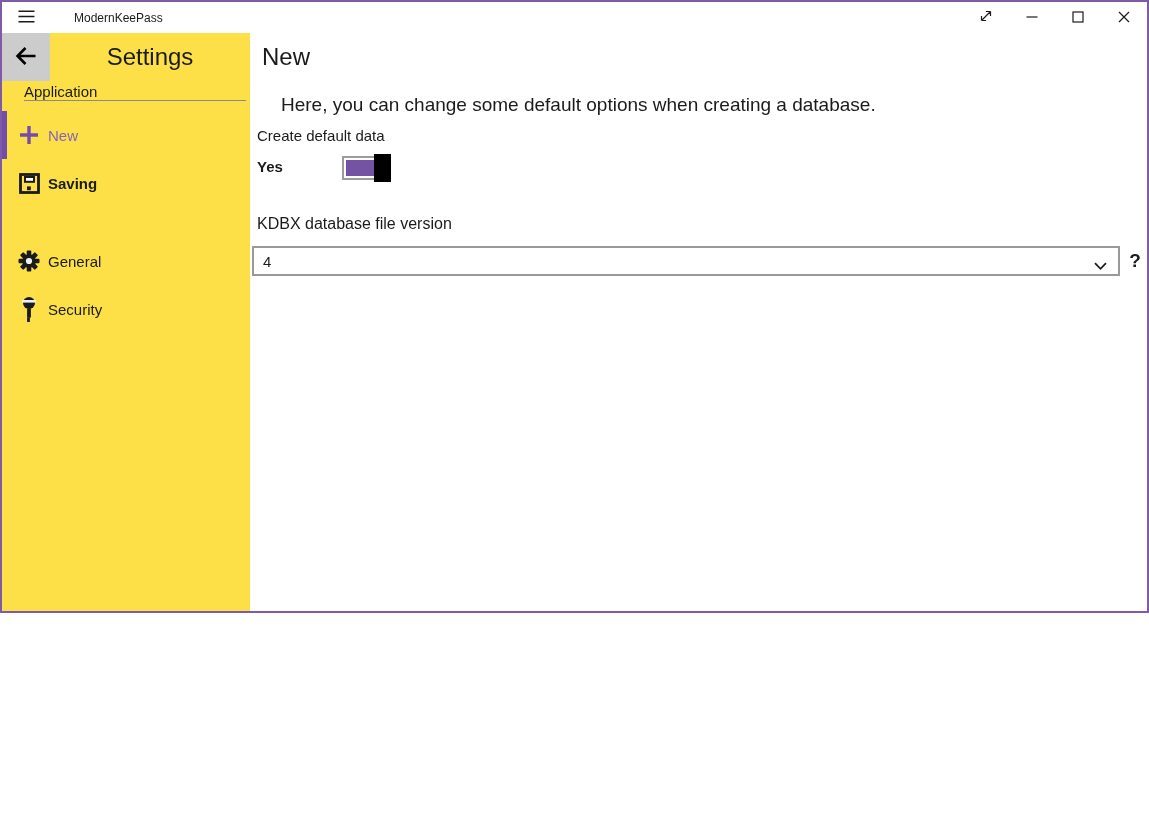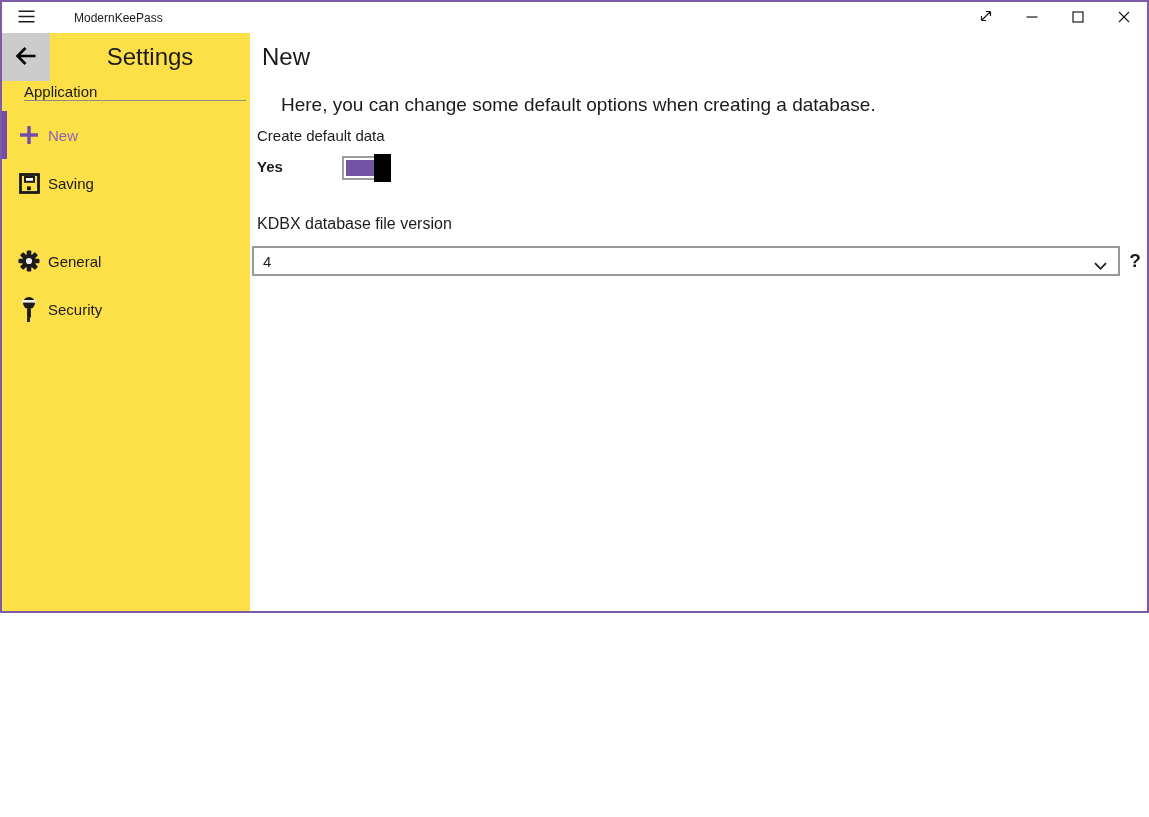--- a/index.html
+++ b/index.html
@@ -23,21 +23,21 @@
   .sidebar { flex:0 0 248px; width:248px; background:#fde047; position:relative; }
   .back-btn { position:absolute; left:0; top:0; width:48px; height:48px; background:#cccccc;
               border:none; display:flex; align-items:center; justify-content:center; cursor:pointer; }
   .settings-title { position:absolute; left:48px; right:0; top:0; height:48px;
                     display:flex; align-items:center; justify-content:center; font-size:24px; font-weight:400; }
   .section-header { position:absolute; left:22px; width:222px; font-size:15px;
                     border-bottom:1px solid #8a8a8a; }
   .sh-app { top:50px; }
   .sh-db  { top:178px; }
   .nav-item { position:absolute; left:0; width:248px; height:48px; display:flex; align-items:center; cursor:pointer; }
-  .nav-new { top:78px; } .nav-saving { top:126px; } .nav-general { top:204px; } .nav-security { top:252px; }
+  .nav-new { top:78px; } .nav-saving { top:126px;font-weight:bold; } .nav-general { top:204px; } .nav-security { top:252px; }
   .accent-bar { position:absolute; left:0; top:0; bottom:0; width:5px; background:#744da9; }
   .nav-icon { width:26px; margin-left:14px; display:flex; align-items:center; justify-content:center; }
   .nav-label { margin-left:6px; font-size:15px; }
   .nav-item.selected .nav-label { color:#8764b8; }
 
   
   .main { flex:1; position:relative; background:#fff; }
   .page-title { position:absolute; left:12px; top:10px; font-size:24px; font-weight:400; }
   .desc       { position:absolute; left:7px;  top:61px;  font-size:19px;margin-left:24px; }
   .lbl-sample { position:absolute; left:7px;  top:94px;  font-size:15px; }

